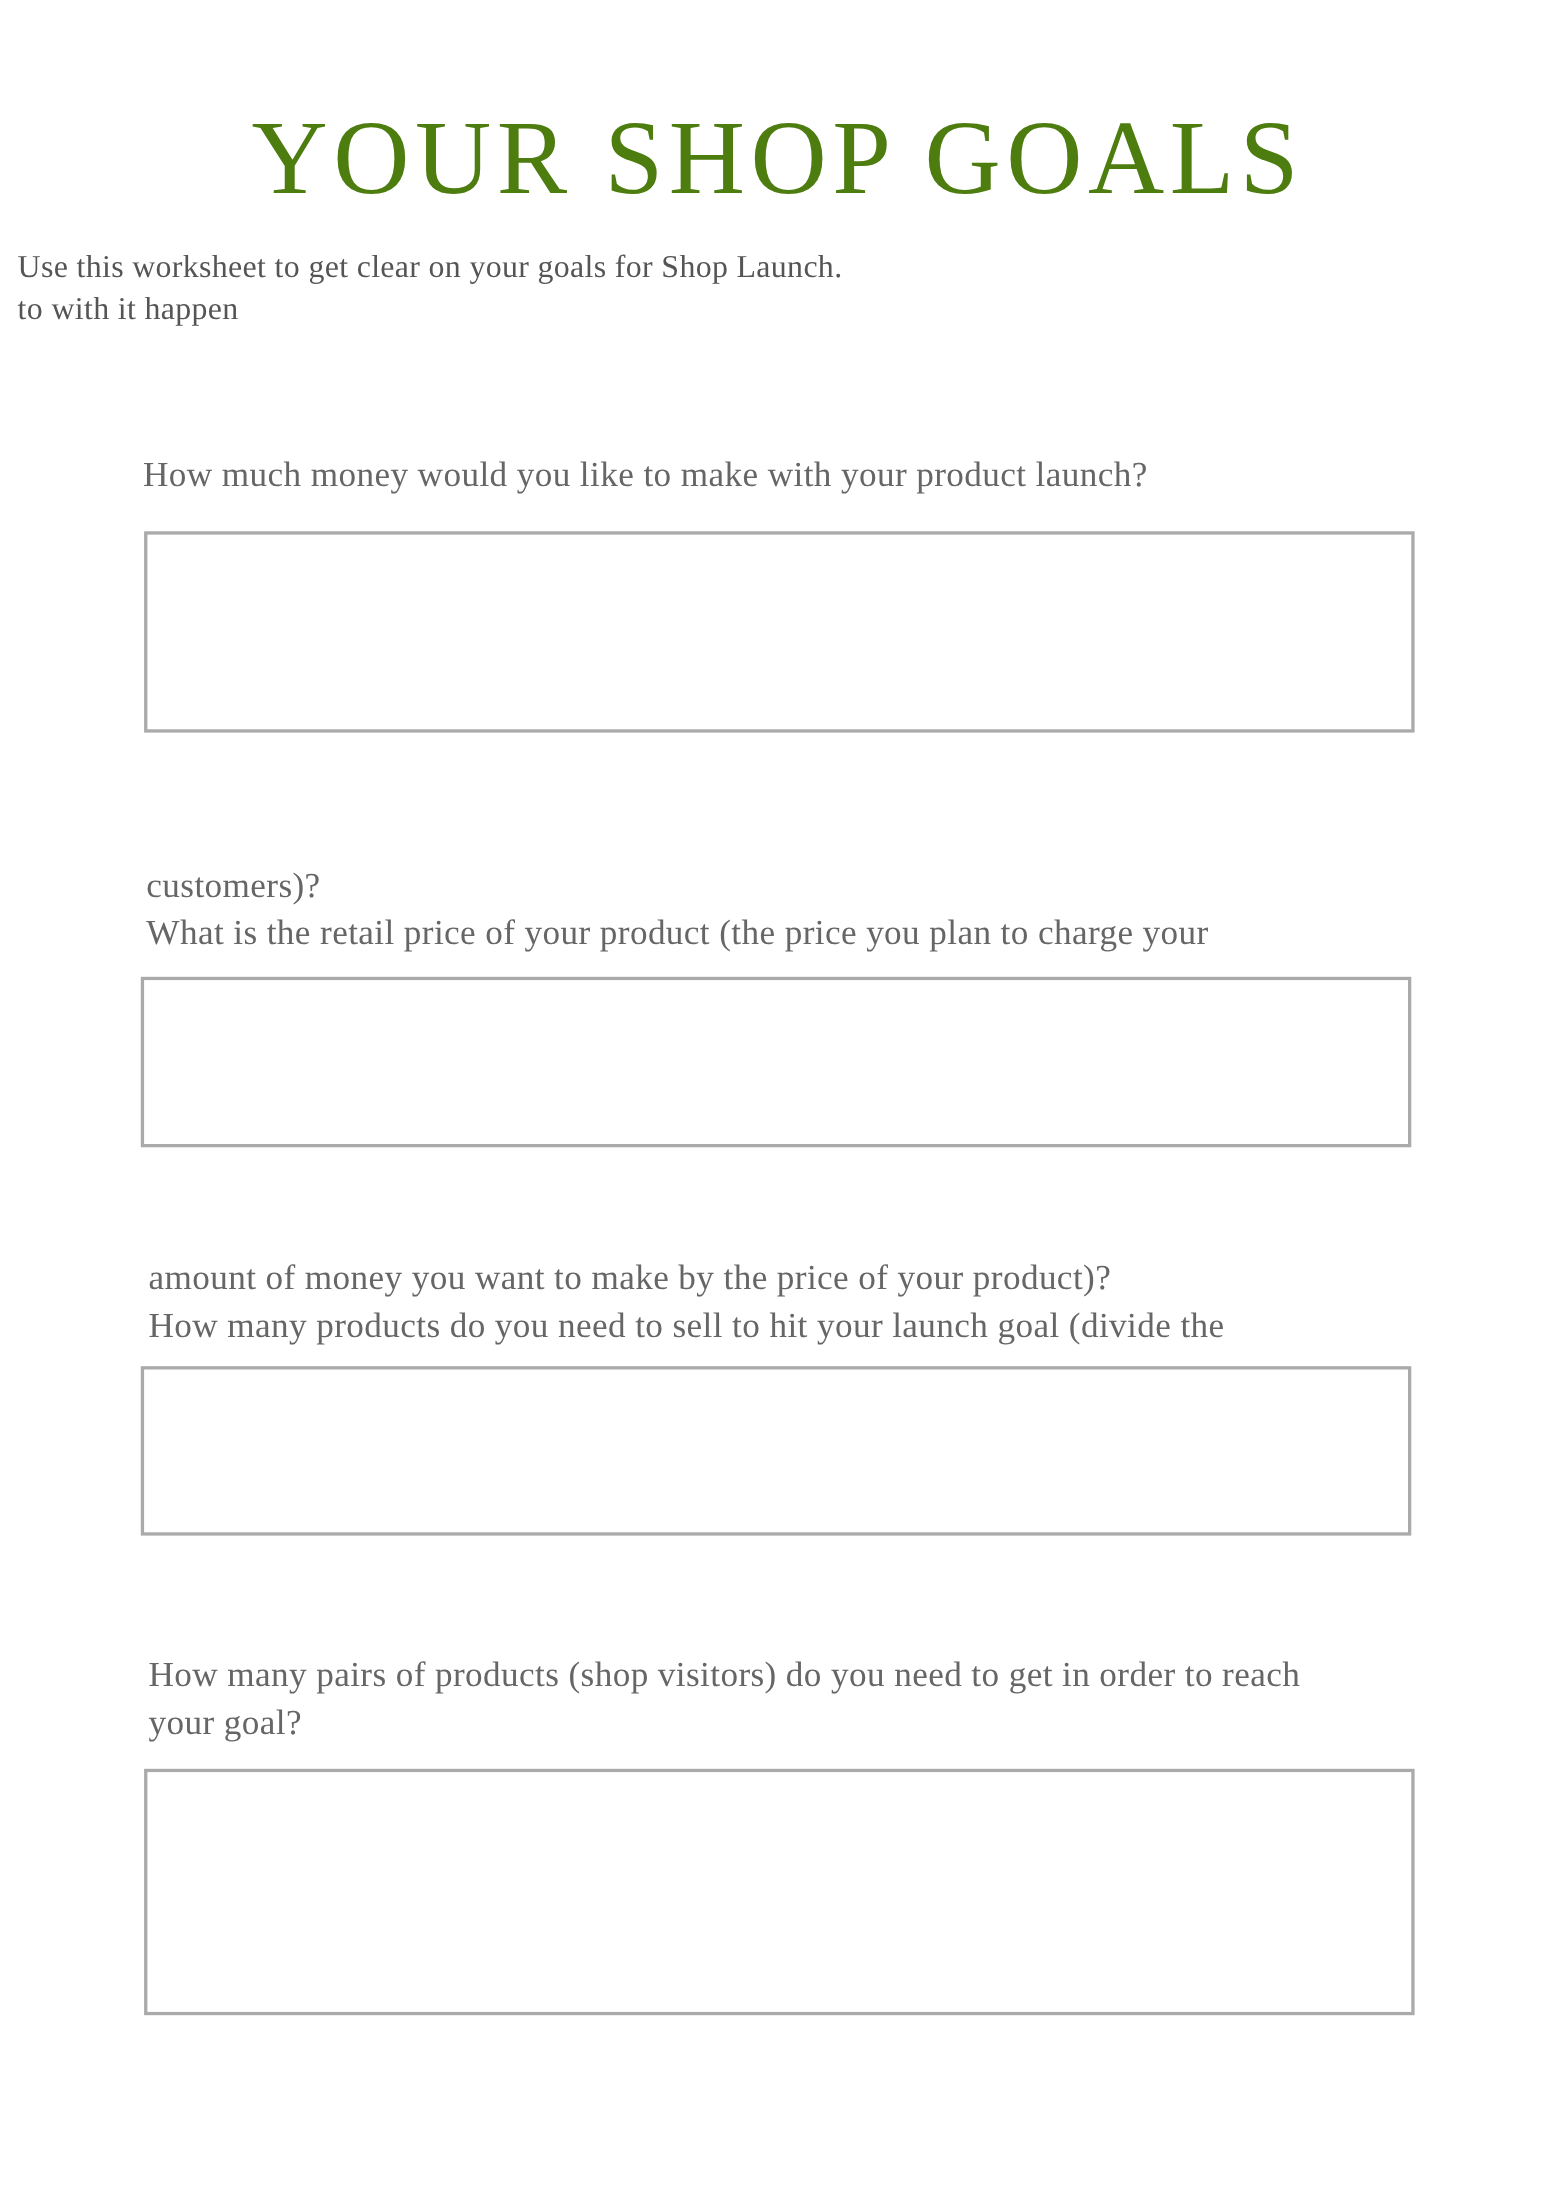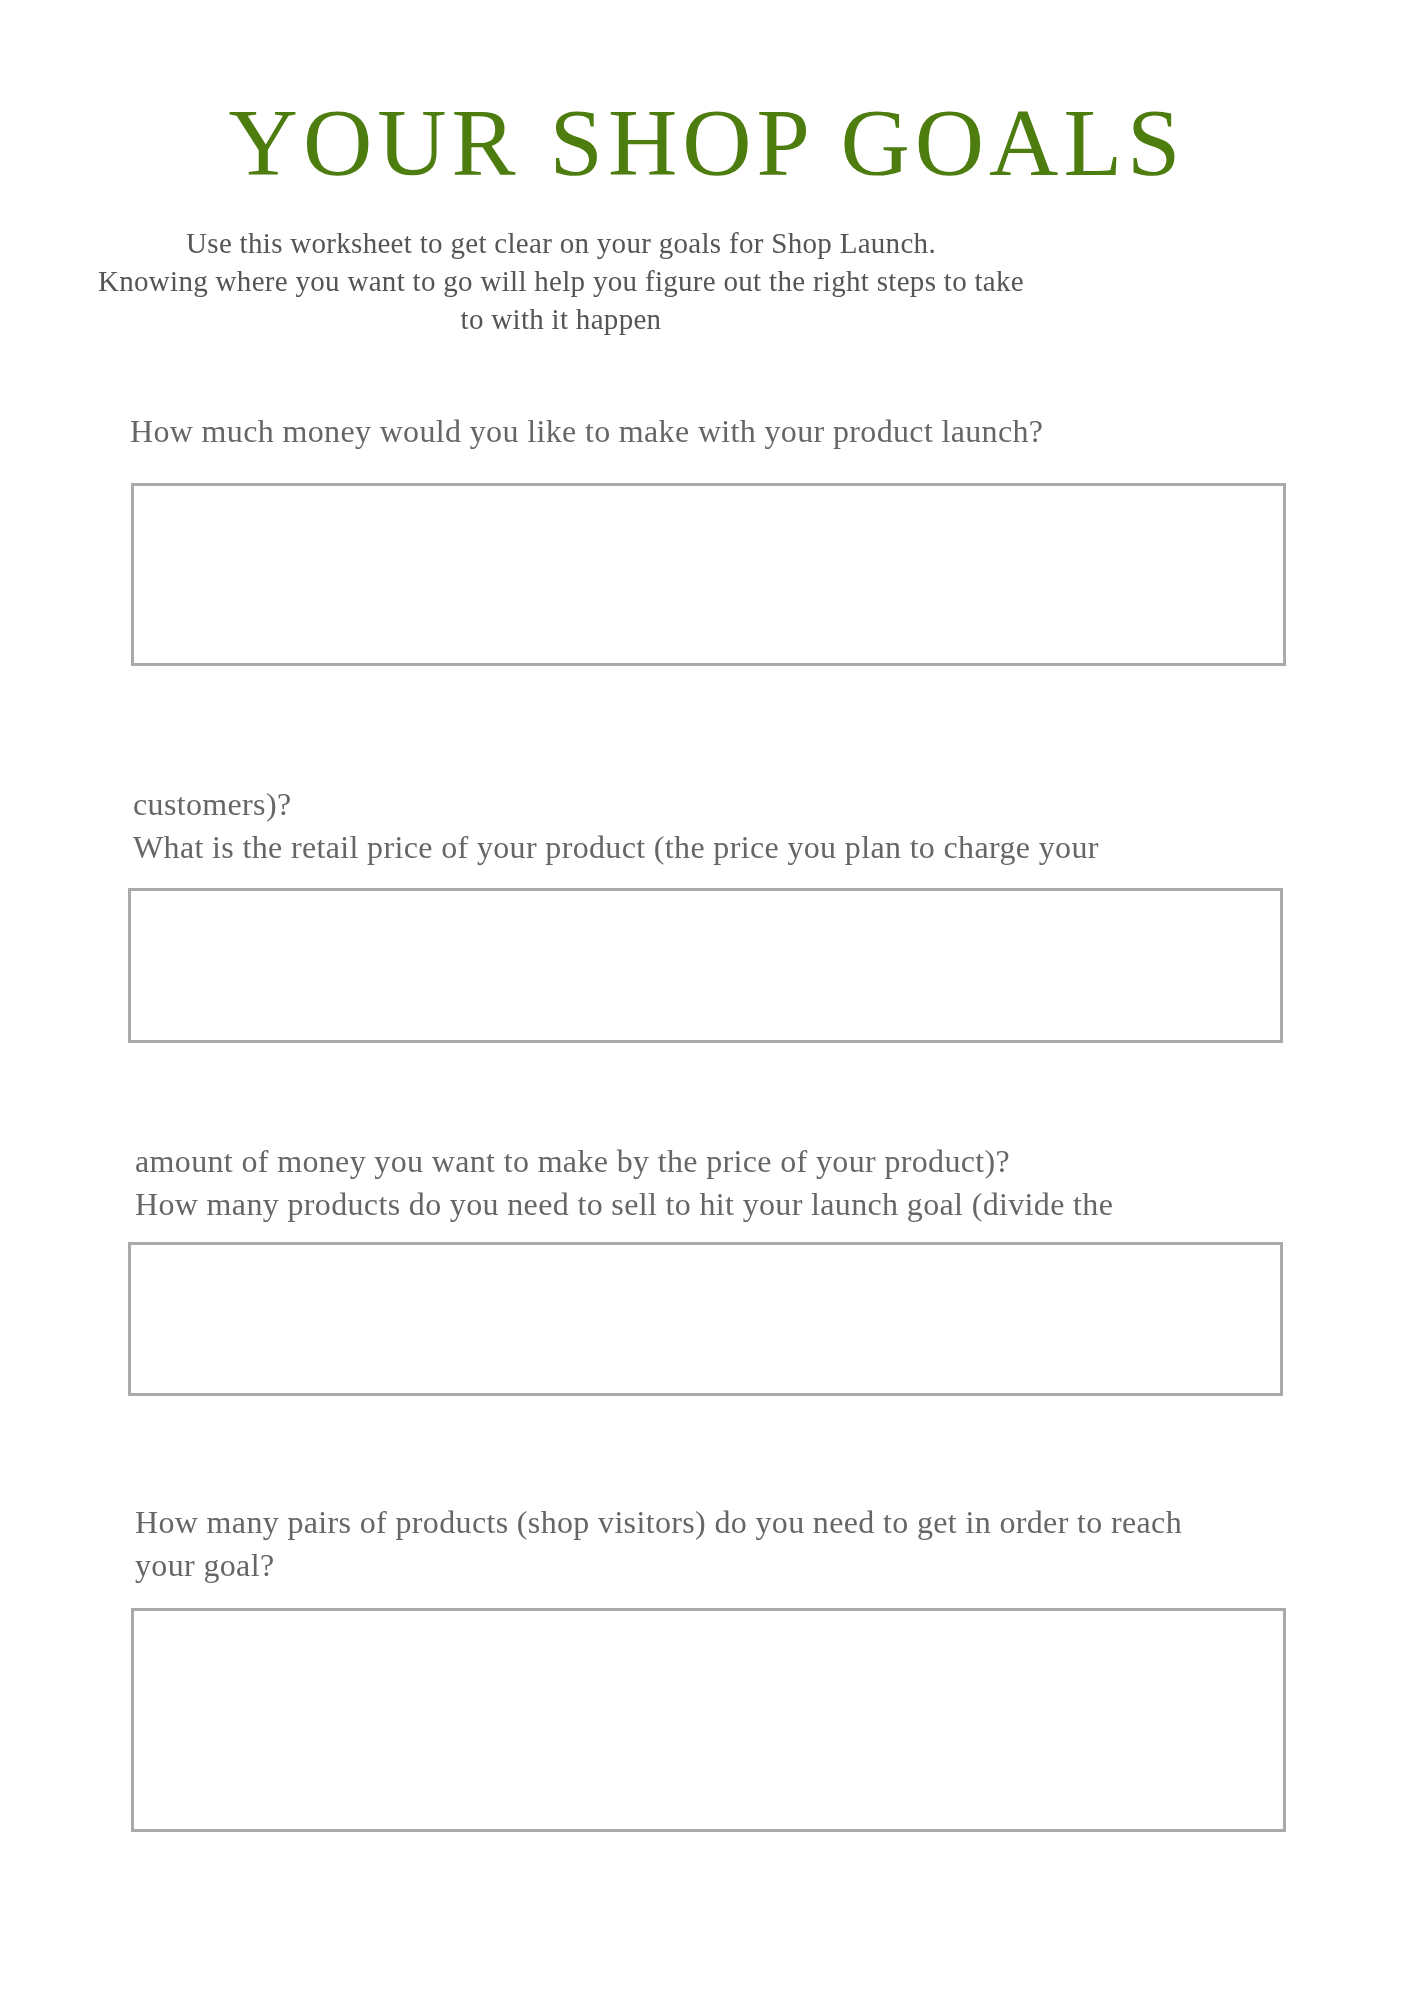--- a/index.html
+++ b/index.html
@@ -23,24 +23,23 @@
     font-size: 96px;
     line-height: 110px;
     letter-spacing: 5px;
     color: #4d7c0f;
     font-weight: normal;
     margin: 0;
     white-space: nowrap;
   }
   .subtitle {
     position: absolute;
-    left: 0;
+    left: 16px;
     width: 1122px;
     top: 224px;
-    text-align: center;
     color: #555555;
     font-size: 29px;
     line-height: 38px;
     letter-spacing: 0.3px;
   }
   .subtitle .line {
     display: block;
     white-space: nowrap;
   }
   .question {
@@ -71,21 +70,20 @@
   #q4 { left: 135px; top: 1501px; }
   #box4 { left: 131px; top: 1608px; height: 224px; }
 </style>
 </head>
 <body>
 
 <h1 class="title">YOUR SHOP GOALS</h1>
 
 <div class="subtitle">
   <span class="line">Use this worksheet to get clear on your goals for Shop Launch.</span>
-  <span class="line">Knowing where you want to go will help you figure out the right steps to take</span>
   <span class="line">to with it happen</span>
 </div>
 
 <p class="question" id="q1">
   <span class="line">How much money would you like to make with your product launch?</span>
 </p>
 <div class="answer-box" id="box1"></div>
 
 <p class="question" id="q2">
   <span class="line">customers)?</span>

